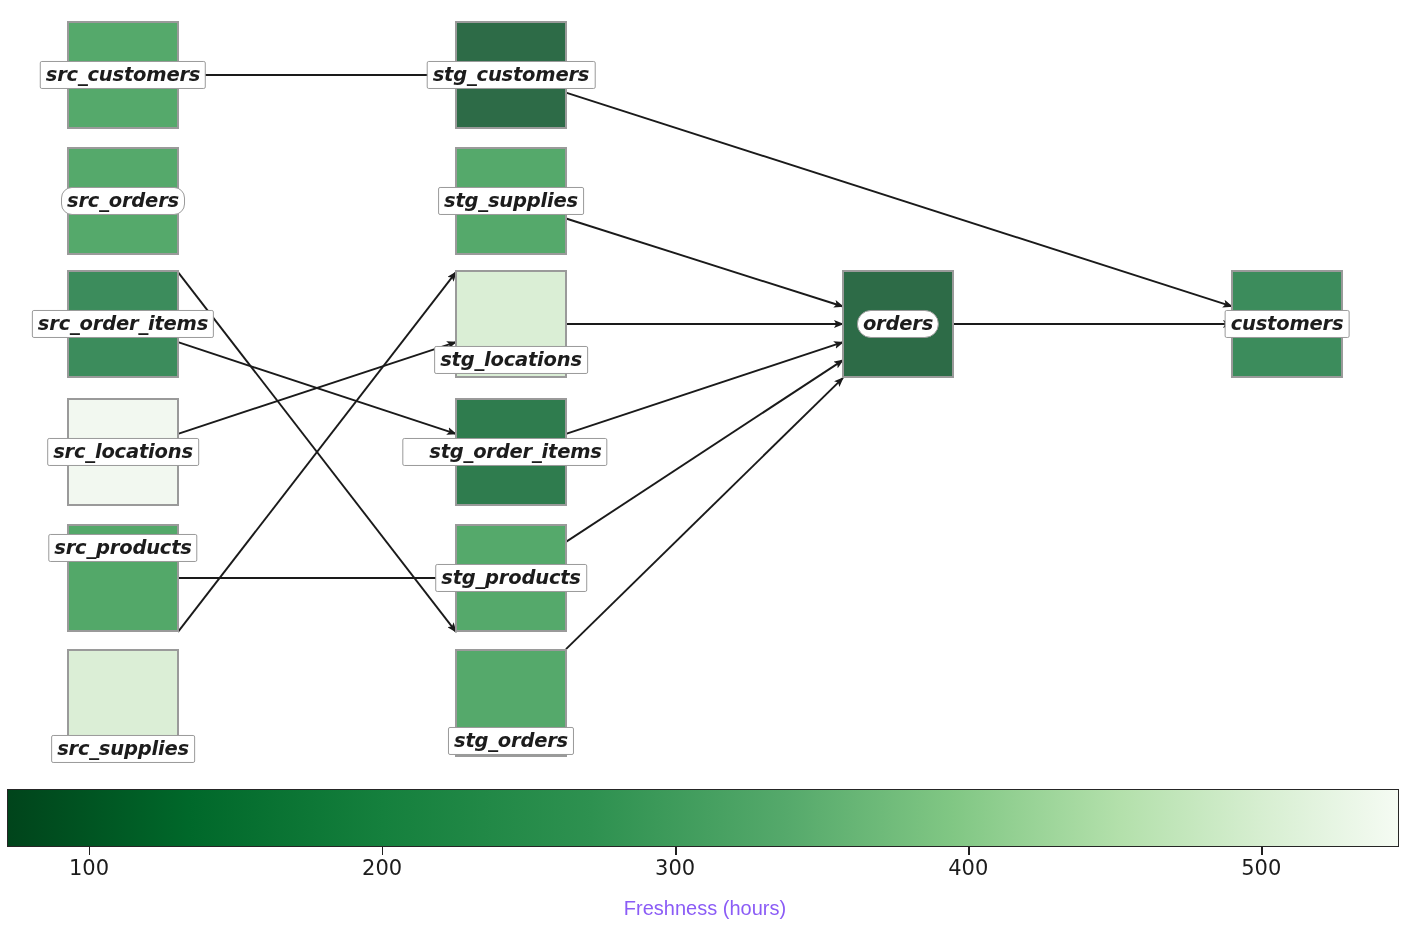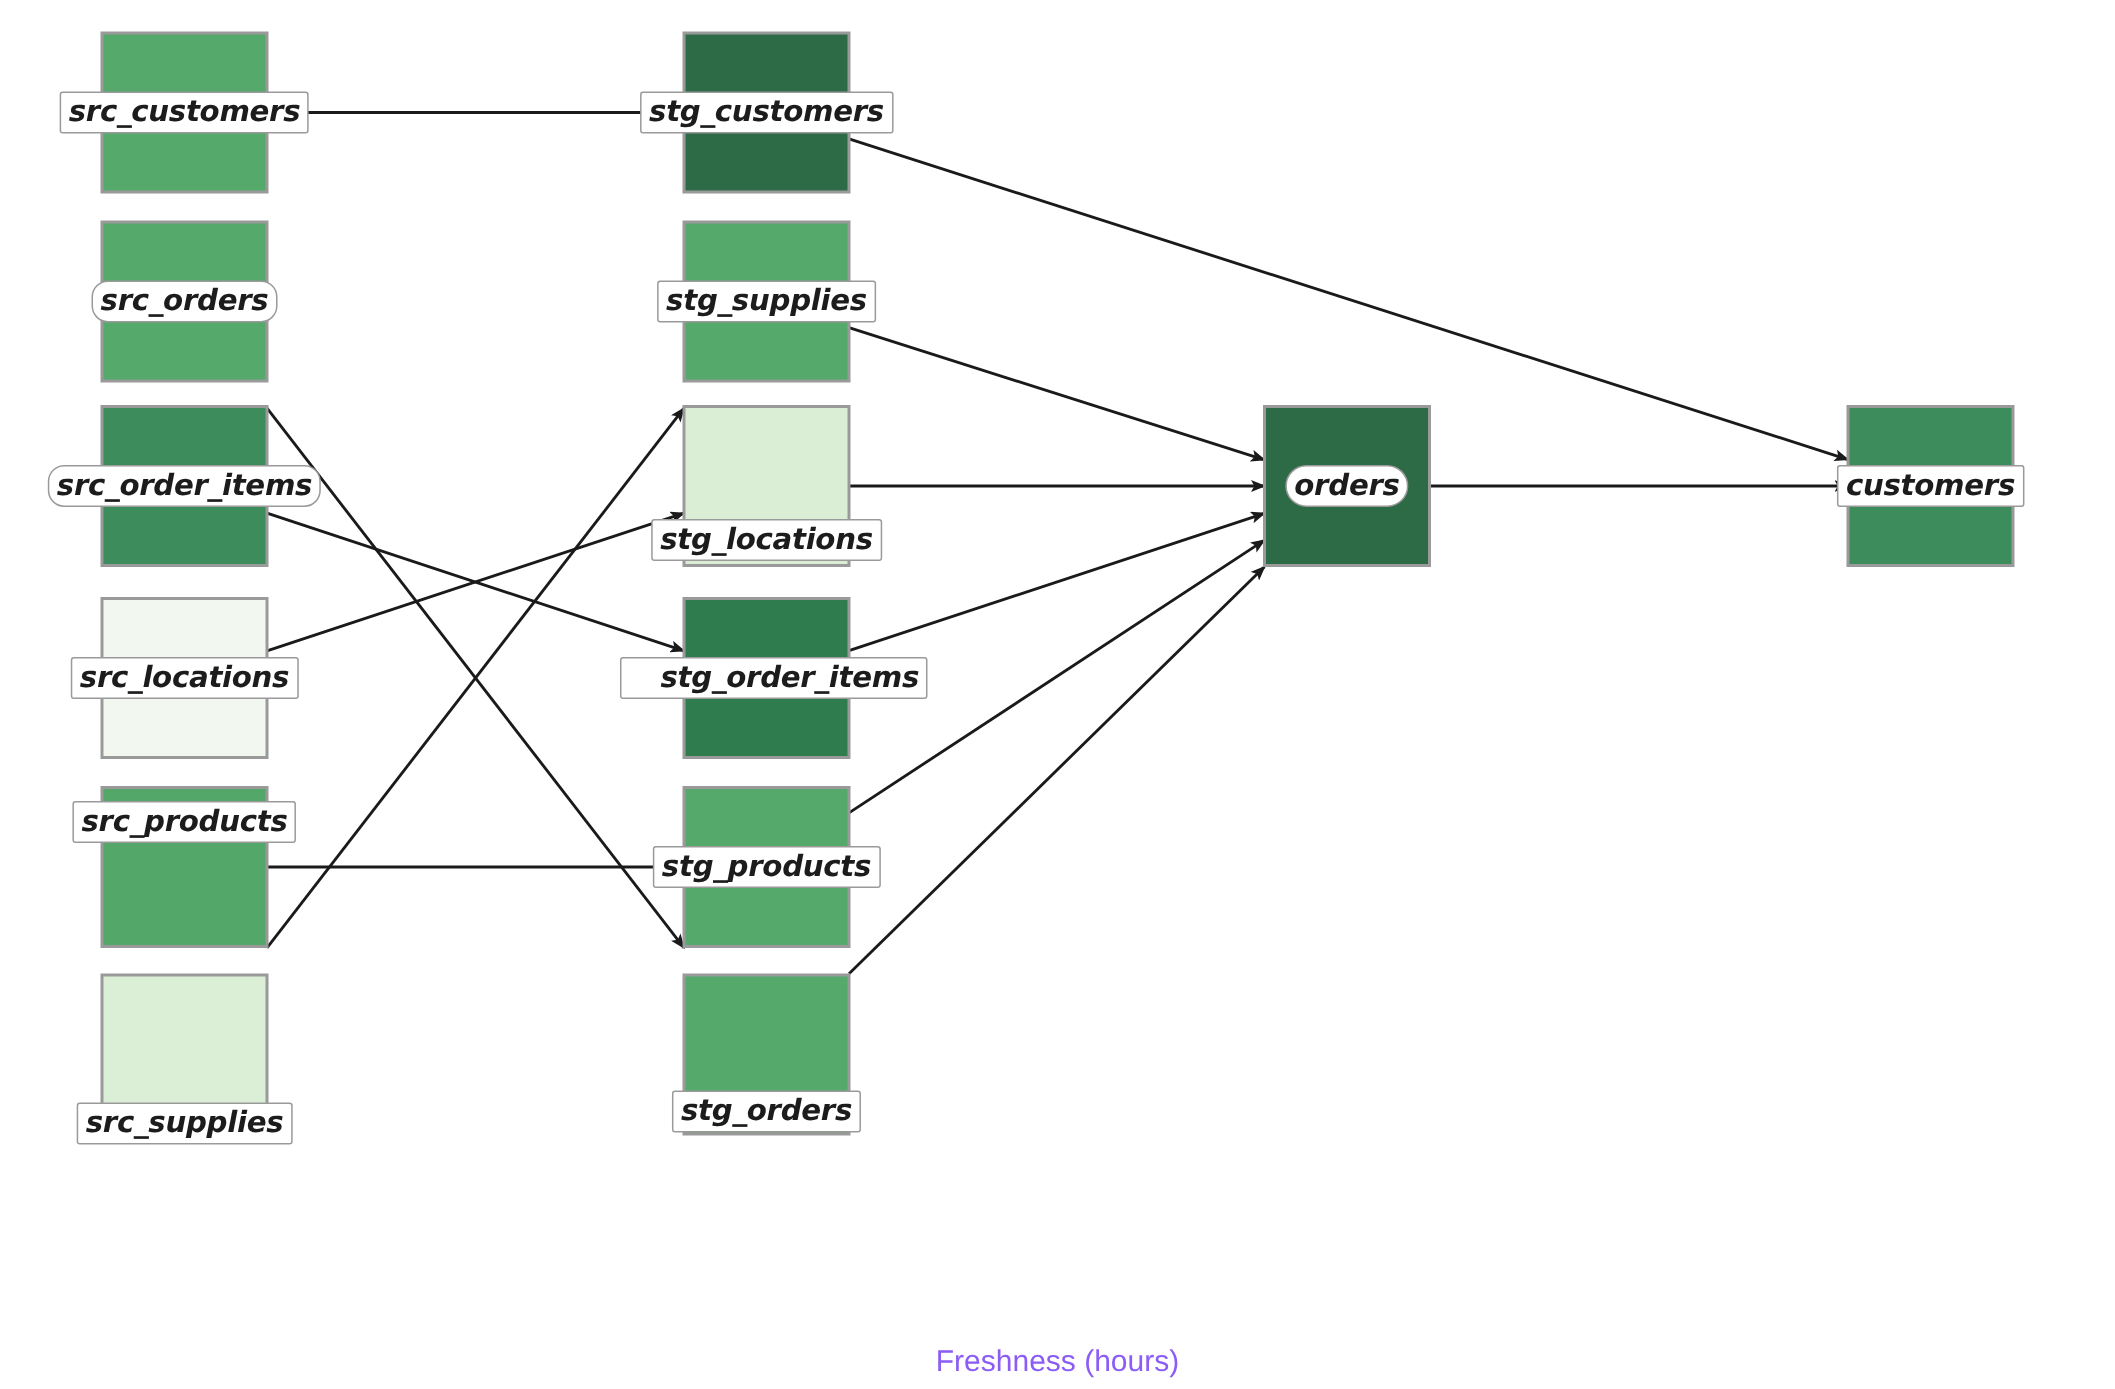--- a/index.html
+++ b/index.html
@@ -144,30 +144,45 @@
         <rect x="456" y="525" width="110" height="106" fill="#55a96b" class="node-rect"></rect>
         <rect x="456" y="650" width="110" height="106" fill="#55a96b" class="node-rect"></rect>
         <rect x="843" y="271" width="110" height="106" fill="#2d6b47" class="node-rect"></rect>
         <rect x="1232" y="271" width="110" height="106" fill="#3c8c5c" class="node-rect"></rect>
       </g>
   </svg>
 
   <div id="labels-layer">
       <div class="node-label" style="left: 123px; top: 75px;">src_customers</div>
       <div class="node-label" style="left: 123px; top: 201px; border-radius: 11px;">src_orders</div>
-      <div class="node-label" style="left: 123px; top: 324px; border-radius: 11px;">src_order_items</div>
+      <div class="node-label" style="left: 123px; top: 324px;">src_order_items</div>
       <div class="node-label" style="left: 123px; top: 452px;">src_locations</div>
       <div class="node-label" style="left: 123px; top: 548px;">src_products</div>
       <div class="node-label" style="left: 123px; top: 703px; margin-top: 46px;">src_supplies</div>
       <div class="node-label" style="left: 511px; top: 75px;">stg_customers</div>
       <div class="node-label" style="left: 511px; top: 201px;">stg_supplies</div>
       <div class="node-label" style="left: 511px; top: 324px; margin-top: 36px;">stg_locations</div>
-      <div class="node-label" style="left: 516px; top: 452px; padding-left: 26px;">stg_order_items</div>
+      <div class="node-label" style="left: 505px; top: 452px; padding-left: 26px;">stg_order_items</div>
       <div class="node-label" style="left: 511px; top: 578px;">stg_products</div>
       <div class="node-label" style="left: 511px; top: 741px; text-align: center;">stg_orders</div>
       <div class="node-label" style="left: 898px; top: 324px; border-radius: 14px;">orders</div>
       <div class="node-label" style="left: 1287px; top: 324px;">customers</div>
     </div>
 
+  <div id="colorbar-wrap">
+    <div id="colorbar-gradient" style="background: linear-gradient(to right, rgb(0, 68, 27) 0%, rgb(0, 104, 42) 13%, rgb(21, 128, 61) 27%, rgb(46, 145, 80) 42%, rgb(85, 169, 107) 56%, rgb(129, 199, 132) 68%, rgb(179, 224, 171) 80%, rgb(214, 238, 208) 90%, rgb(245, 251, 243) 100%);"></div>
+    <div id="cb-ticks">
+        <div class="cb-tick" style="left: 82.0547px;"></div>
+        <div class="cb-ticklabel" style="left: 82.0547px;">100</div>
+        <div class="cb-tick" style="left: 375.107px;"></div>
+        <div class="cb-ticklabel" style="left: 375.107px;">200</div>
+        <div class="cb-tick" style="left: 668.16px;"></div>
+        <div class="cb-ticklabel" style="left: 668.16px;">300</div>
+        <div class="cb-tick" style="left: 961.213px;"></div>
+        <div class="cb-ticklabel" style="left: 961.213px;">400</div>
+        <div class="cb-tick" style="left: 1254.27px;"></div>
+        <div class="cb-ticklabel" style="left: 1254.27px;">500</div>
+      </div>
+  </div>
 
   <div id="cb-axis-label">Freshness (hours)</div>
 
 </div>
 
 </body></html>

